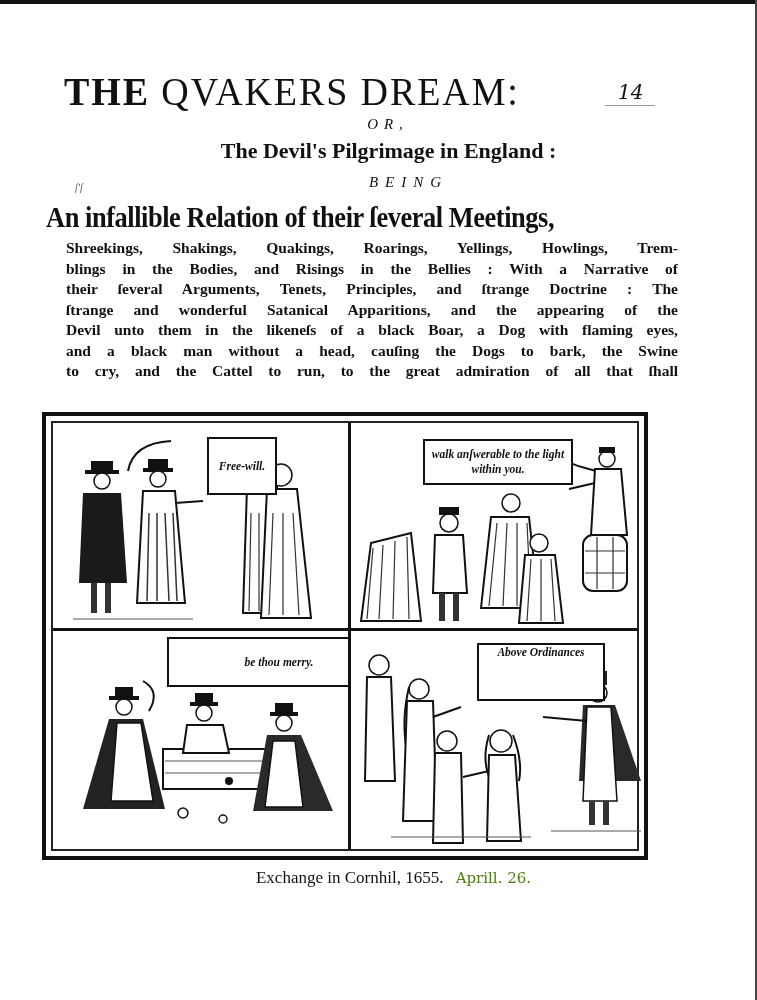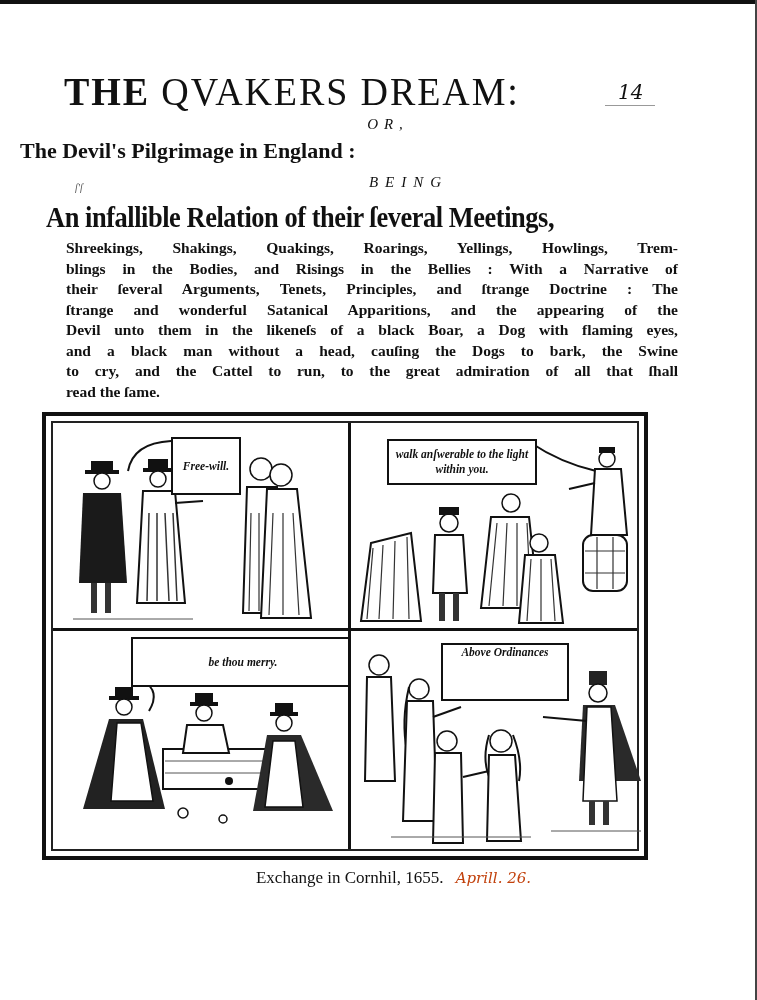--- a/index.html
+++ b/index.html
@@ -39,21 +39,21 @@
       position: absolute; left: 605px; top: 105px; width: 50px; height: 1px;
       background: #999;
     }
     .or-line {
       position: absolute; left: 0; width: 757px; top: 116px;
       text-align: center; font-style: italic; font-size: 15px; letter-spacing: 6px;
       padding-left: 19px; box-sizing: border-box;
     }
     .subtitle {
       position: absolute; left: 0; width: 757px; top: 138px;
-      font-size: 22px; font-weight: bold;
+      text-align: center; font-size: 22px; font-weight: bold;
       padding-left: 20px; box-sizing: border-box;
     }
     .being {
       position: absolute; left: 0; width: 757px; top: 174px;
       text-align: center; font-style: italic; font-size: 15px; letter-spacing: 7px;
       padding-left: 60px; box-sizing: border-box;
     }
     .margin-mark {
       position: absolute; left: 75px; top: 182px;
       font-size: 10px; font-style: italic; color: #555;
@@ -88,33 +88,33 @@
       position: absolute; left: 0; right: 0; top: 205px; height: 3px; background: #111;
     }
     .panel {
       position: absolute; overflow: hidden;
     }
     .panel svg { position: absolute; left: 0; top: 0; }
     .scroll {
       position: absolute; border: 2px solid #111; background: #fff;
       font-style: italic; font-weight: bold; font-size: 11.5px; line-height: 15px;
       display: flex; align-items: center; justify-content: center; text-align: center;
-      box-sizing: border-box; padding: 2px 4px;
+      box-sizing: border-box; padding: 2px 4px; margin-left: 36px;
     }
     .imprint {
       position: absolute; left: 0; width: 757px; top: 866px;
       font-size: 17px; line-height: 23px; text-align: center;
       padding-left: 20px; box-sizing: border-box;
     }
     .imprint .l1 { display: block; }
     .imprint .l2 { display: block; padding-left: 10px; }
     .imprint .city { font-style: italic; font-weight: bold; }
     .imprint .hand {
-      font-style: italic; font-family: "DejaVu Serif", serif; font-size: 15px;
-      margin-left: 8px; color: #c2410c;
+      font-family: "DejaVu Serif", serif; font-size: 15px;
+      margin-left: 8px; color: #4d7c0f;
     }
   </style>
 </head>
 <body>
 
 <div class="top-bar"></div>
 <div class="right-bar"></div>
 
 <div class="title">
   <span>THE</span>
@@ -131,21 +131,20 @@
 <div class="headline">An infallible Relation of their ſeveral Meetings,</div>
 
 <div class="body-text">
   <span class="line">Shreekings, Shakings, Quakings, Roarings, Yellings, Howlings, Trem-</span>
   <span class="line">blings in the Bodies, and Risings in the Bellies : With a Narrative of</span>
   <span class="line">their ſeveral Arguments, Tenets, Principles, and ſtrange Doctrine : The</span>
   <span class="line">ſtrange and wonderful Satanical Apparitions, and the appearing of the</span>
   <span class="line">Devil unto them in the likeneſs of a black Boar, a Dog with flaming eyes,</span>
   <span class="line">and a black man without a head, cauſing the Dogs to bark, the Swine</span>
   <span class="line">to cry, and the Cattel to run, to the great admiration of all that ſhall</span>
-  <span class="line last">read the ſame.</span>
 </div>
 
 <div class="woodcut">
   <div class="woodcut-inner">
 
     <div class="panel" style="left:0;top:0;width:295px;height:205px;">
       <svg width="295" height="205" viewBox="0 0 295 205">
 
         <path d="M75 48 Q80 20 118 18" stroke="#111" stroke-width="2" fill="none"></path>
 

